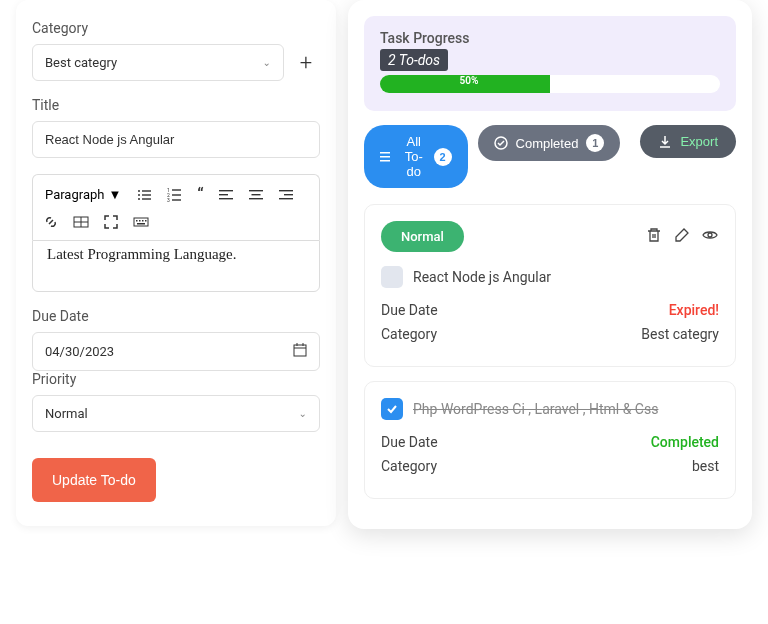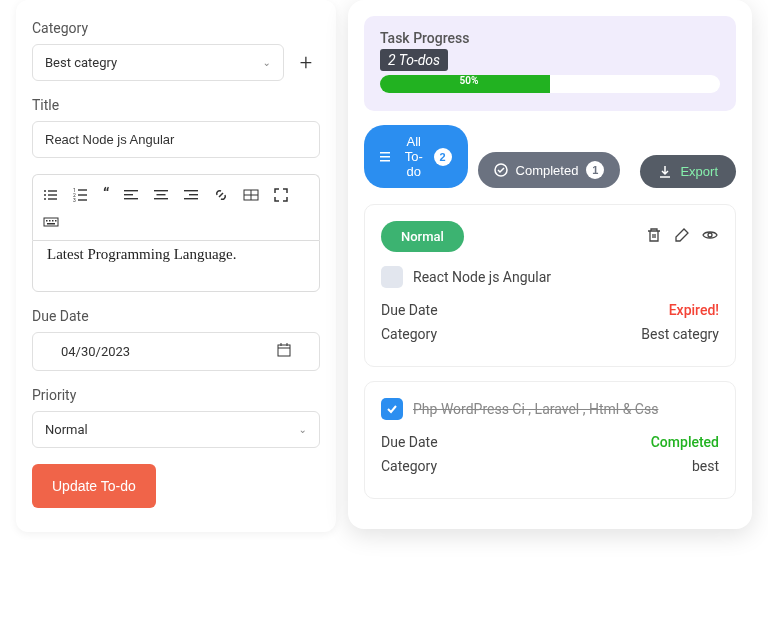--- a/index.html
+++ b/index.html
@@ -10,29 +10,29 @@
 .sel-row { display: flex; gap: 8px; align-items: center; margin-bottom: 16px; }
 .sel { flex: 1; border: 1px solid #e0e0e0; border-radius: 6px; padding: 10px 12px; font-size: 13px; color: #333; background: #fff; display: flex; justify-content: space-between; align-items: center; cursor: pointer; }
 .sel .chev { font-size: 10px; color: #888; }
 .plus-btn { width: 28px; height: 28px; display: flex; align-items: center; justify-content: center; font-size: 22px; font-weight: 300; cursor: pointer; color: #333; }
 .txt-input { width: 100%; border: 1px solid #e0e0e0; border-radius: 6px; padding: 10px 12px; font-size: 13px; color: #333; background: #fff; margin-bottom: 16px; }
 .editor-toolbar { border: 1px solid #dcdcdc; border-bottom: none; border-radius: 6px 6px 0 0; padding: 6px 4px; display: flex; flex-wrap: wrap; gap: 2px; background: #fff; }
 .tool-btn { padding: 4px 6px; font-size: 13px; color: #333; cursor: pointer; border-radius: 3px; display: inline-flex; align-items: center; }
 .tool-btn svg { display: block; }
 .para-sel { display: inline-flex; align-items: center; gap: 4px; padding: 4px 8px; font-size: 13px; cursor: pointer; }
 .editor-body { border: 1px solid #dcdcdc; border-radius: 0 0 6px 6px; padding: 5px 14px; font-family: Georgia, serif; font-size: 15px; color: #222; min-height: 52px; margin-bottom: 16px; }
-.date-input { width: 100%; border: 1px solid #e0e0e0; border-radius: 6px; padding: 10px 28px; font-size: 13px; color: #333; background: #fff; display: flex; justify-content: space-between; align-items: center; margin-bottom: 16px; cursor: pointer; }
-.update-btn { background: #f06449; color: #fff; border: none; border-radius: 6px; padding: 14px 20px; font-size: 14px; cursor: pointer; }
+.date-input { width: 100%; border: 1px solid #e0e0e0; border-radius: 6px; padding: 10px 12px; font-size: 13px; color: #333; background: #fff; display: flex; justify-content: space-between; align-items: center; cursor: pointer; }
+.update-btn { background: #f06449; color: #fff; border: none; border-radius: 6px; padding: 14px 20px; font-size: 14px; cursor: pointer; margin-top: 10px; }
 .progress-card { background: #f1edfc; border-radius: 10px; padding: 14px 16px 18px; margin-bottom: 14px; }
 .progress-title { color: #555; font-size: 14px; margin-bottom: 3px; font-weight: 500; }
 .todos-badge { display: inline-block; background: #434752; color: #fff; font-size: 14px; padding: 3px 8px; border-radius: 3px; margin-bottom: 4px; position: relative; font-style: italic; }
 .todos-badge::after { content: ""; position: absolute; bottom: -4px; left: 10px; border: 4px solid transparent; border-top-color: #434752; }
 .progress-bar-bg { width: 100%; height: 18px; background: #fff; border-radius: 9px; overflow: hidden; }
 .progress-bar-fill { height: 100%; background: #22b221; color: #fff; font-size: 10px; font-weight: 600; display: flex; align-items: center; padding-left: 8px; flex-direction: column; }
-.tab-row { display: flex; gap: 10px; align-items: flex-end; margin-bottom: 16px; }
+.tab-row { display: flex; gap: 10px; align-items: flex-start; margin-bottom: 16px; }
 .pill { border-radius: 20px; padding: 9px 16px; font-size: 13px; font-weight: 500; display: inline-flex; align-items: center; gap: 8px; cursor: pointer; border: none; }
 .pill-blue { background: #2b8ef0; color: #fff; }
 .pill-gray { background: #6b7280; color: #fff; }
 .pill-darkgray { background: #555c66; color: #86efac; padding: 9px 18px; }
 .pill .count { background: #fff; border-radius: 9px; min-width: 18px; height: 18px; display: inline-flex; align-items: center; justify-content: center; font-size: 11px; font-weight: 600; }
 .pill-blue .count { color: #2b8ef0; }
 .pill-gray .count { color: #6b7280; }
 .pill svg { display: block; }
 .task-card { border: 1px solid #eee; border-radius: 10px; padding: 16px; margin-bottom: 14px; }
 .task-head { display: flex; justify-content: space-between; align-items: center; margin-bottom: 14px; }
@@ -62,20 +62,24 @@
       <span>Best categry</span>
       <span class="chev">⌄</span>
     </div>
     <div class="plus-btn">+</div>
   </div>
 
   <div class="field-label">Title</div>
   <input class="txt-input" value="React Node js Angular" style="">
 
   <div class="editor-toolbar">
+    <div class="para-sel">
+      <span>Paragraph</span>
+      <span>▼</span>
+    </div>
     <div class="tool-btn">
         <svg width="16" height="16" viewBox="0 0 16 16">
           <circle cx="2" cy="4" r="1" fill="#333"></circle>
           <rect x="5" y="3.3" width="9" height="1.4" fill="#333"></rect>
           <circle cx="2" cy="8" r="1" fill="#333"></circle>
           <rect x="5" y="7.3" width="9" height="1.4" fill="#333"></rect>
           <circle cx="2" cy="12" r="1" fill="#333"></circle>
           <rect x="5" y="11.3" width="9" height="1.4" fill="#333"></rect>
         </svg>
       </div>

